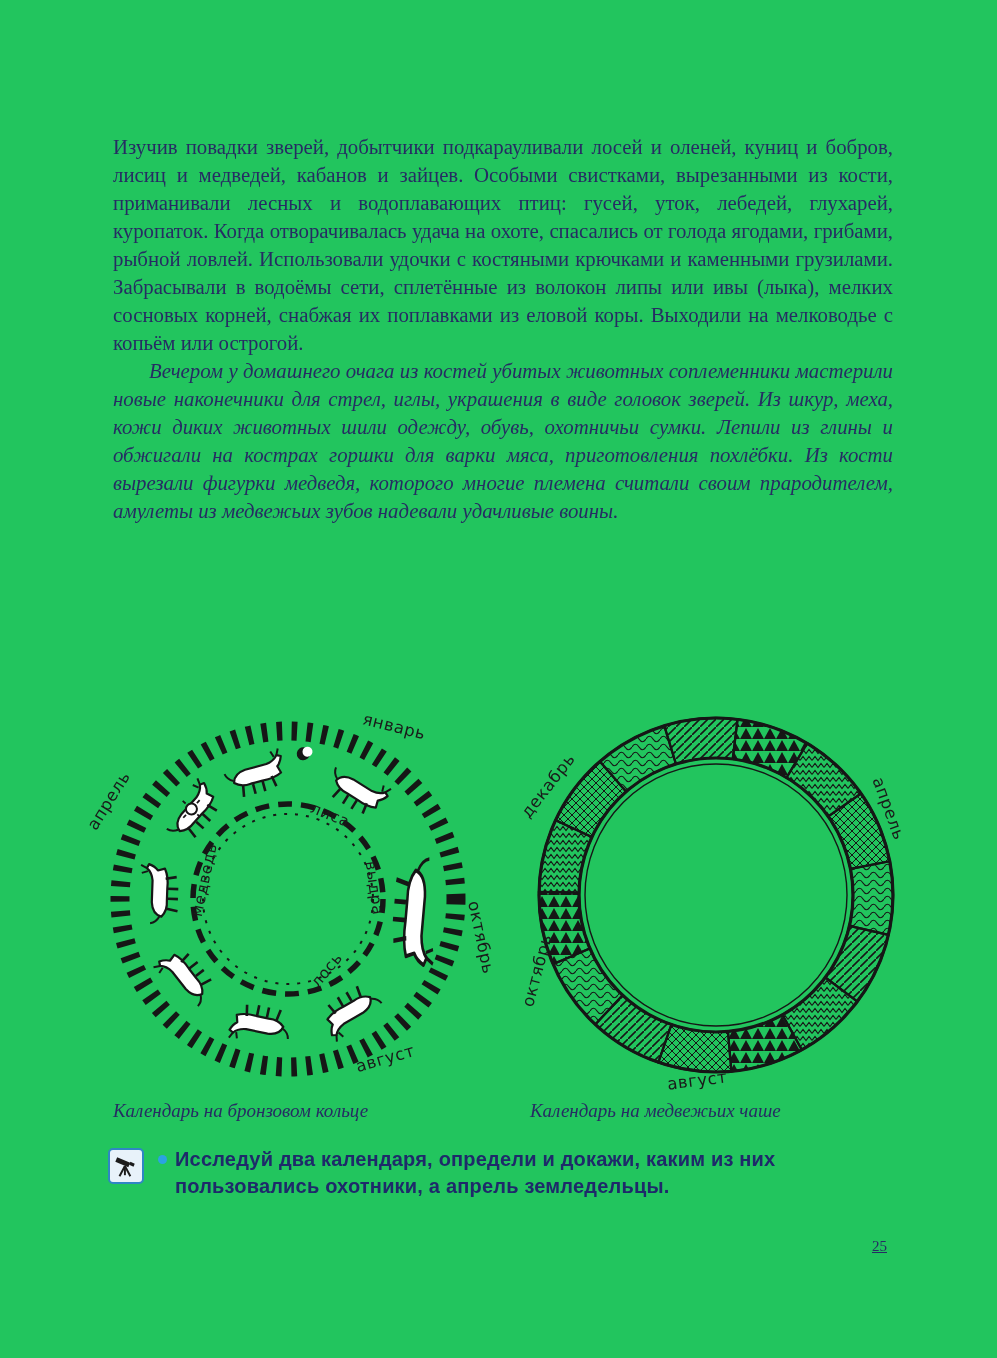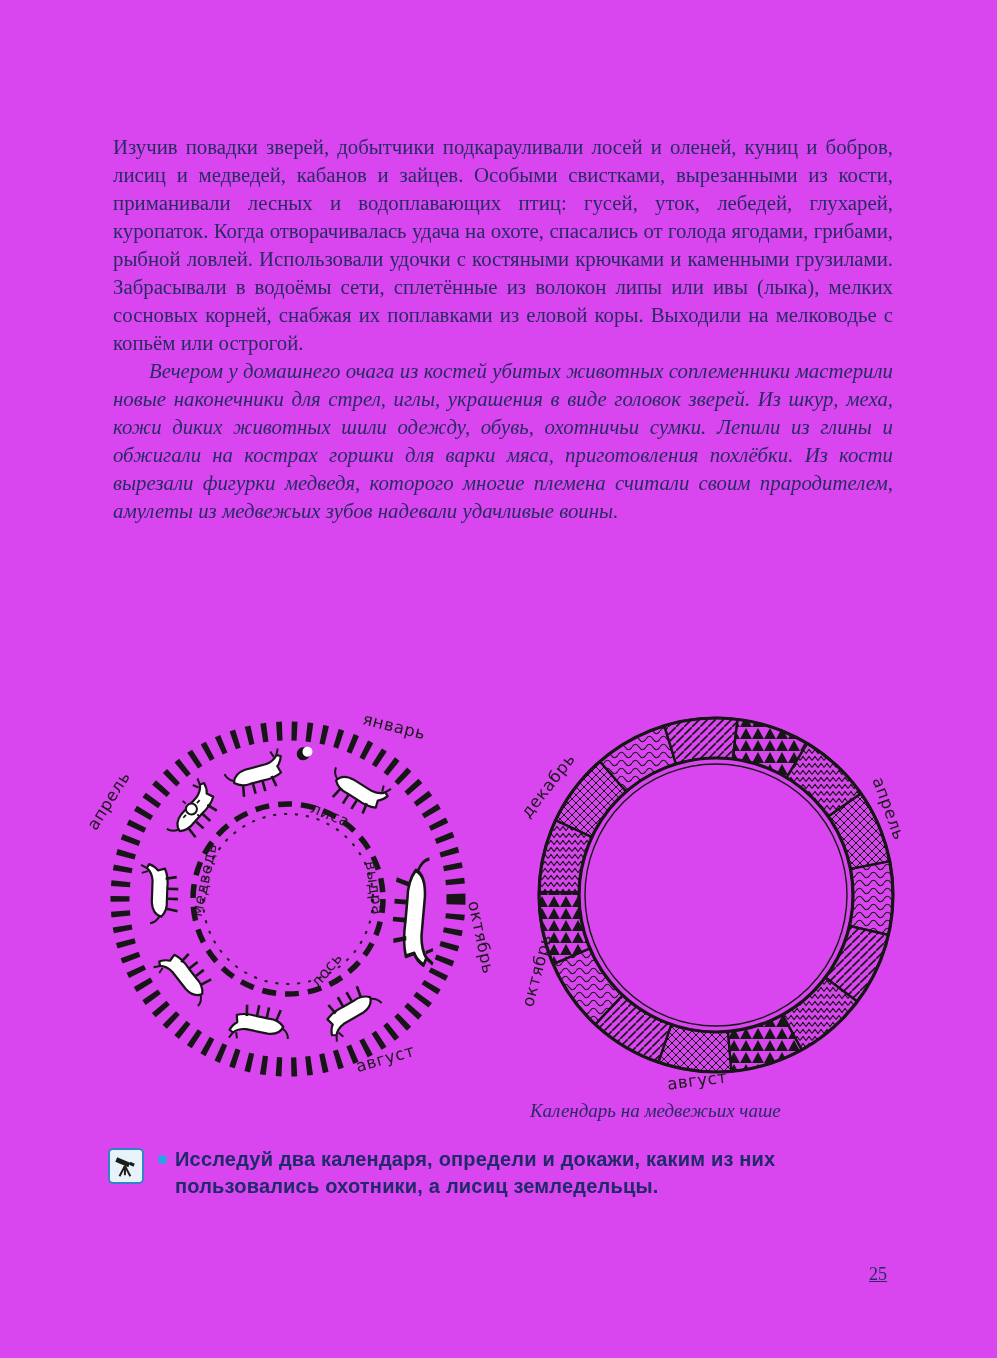--- a/index.html
+++ b/index.html
@@ -1,18 +1,18 @@
 <!DOCTYPE html>
 <html lang="ru"><head>
 <meta charset="utf-8">
 <style>
   * { margin:0; padding:0; box-sizing:border-box; }
   html,body { background:#ffffff; }
   .page {
-    position:relative; width:997px; height:1358px; background:#d946ef;
+    position:relative; width:997px; height:1358px; background:#22c55e;
     overflow:hidden; font-family:"Liberation Serif", serif;
   }
   .text-block {
     position:absolute; left:113px; top:133px; width:780px;
     color:#262c63; font-size:20.8px; line-height:28px;
     text-align:justify; hyphens:auto;
   }
   .para { margin:0; }
   .para.indent { text-indent:36px;font-style:italic; }
 
@@ -47,22 +47,22 @@
   .task-bullet {
     width:9px; height:9px; border-radius:50%; background:#2ba3e2;
     flex:0 0 auto; margin:9px 8px 0 14px;
   }
   .task-text {
     font-family:"Liberation Sans", sans-serif; font-weight:700;
     color:#1e2a6a; font-size:20px; line-height:27px; width:716px;
     letter-spacing:0.2px;
   }
   .page-number {
-    position:absolute; right:110px; top:1264px; color:#262c63;
-    font-size:18px; font-family:"Liberation Serif", serif;text-decoration:underline;
+    position:absolute; right:110px; top:1238px; color:#262c63;
+    font-size:15px; font-family:"Liberation Serif", serif;text-decoration:underline;
   }
 </style>
 </head>
 <body>
 
 <div class="page">
 
   <div class="text-block">
     <p class="para">Изучив повадки зверей, добытчики подкарауливали лосей и оленей, куниц и бобров, лисиц и медведей, кабанов и зайцев. Особыми свистками, вырезанными из кости, приманивали лесных и водоплавающих птиц: гусей, уток, лебедей, глухарей, куропаток. Когда отворачивалась удача на охоте, спасались от голода ягодами, грибами, рыбной ловлей. Использовали удочки с костяными крючками и каменными грузилами. Забрасывали в водоёмы сети, сплетённые из волокон липы или ивы (лыка), мелких сосновых корней, снабжая их поплавками из еловой коры. Выходили на мелководье с копьём или острогой.</p>
     <p class="para indent">Вечером у домашнего очага из костей убитых животных соплеменники мастерили новые наконечники для стрел, иглы, украшения в виде головок зверей. Из шкур, меха, кожи диких животных шили одежду, обувь, охотничьи сумки. Лепили из глины и обжигали на кострах горшки для варки мяса, приготовления похлёбки. Из кости вырезали фигурки медведя, которого многие племена считали своим прародителем, амулеты из медвежьих зубов надевали удачливые воины.</p>
@@ -156,31 +156,32 @@
         <circle r="131" fill="none" stroke="#161616" stroke-width="1.4"></circle>
       </svg>
       <span class="fig-label" style="left:-12px; top:75px; transform:rotate(-52deg);">декабрь</span>
       <span class="fig-label" style="left:334px; top:98px; transform:rotate(70deg);">апрель</span>
       <span class="fig-label" style="left:-22px; top:260px; transform:rotate(-75deg);">октябрь</span>
       <span class="fig-label" style="left:145px; top:370px; transform:rotate(-7deg);">август</span>
     </div>
 
   </div>
 
+  <div class="caption caption-left">Календарь на бронзовом кольце</div>
   <div class="caption caption-right">Календарь на медвежьих чаше</div>
 
   <div class="task">
     <div class="task-icon">
       <svg width="26" height="26" viewBox="0 0 24 24">
         <line x1="3" y1="6" x2="15" y2="11" stroke="#1c1c1c" stroke-width="4.5"></line>
         <line x1="15.5" y1="9.5" x2="19.5" y2="11.2" stroke="#1c1c1c" stroke-width="3"></line>
         <line x1="11" y1="12" x2="6" y2="21.5" stroke="#1c1c1c" stroke-width="1.8"></line>
         <line x1="11" y1="12" x2="16" y2="21.5" stroke="#1c1c1c" stroke-width="1.8"></line>
         <line x1="11" y1="12" x2="11" y2="20.5" stroke="#1c1c1c" stroke-width="1.8"></line>
       </svg>
     </div>
     <span class="task-bullet"></span>
-    <div class="task-text">Исследуй два календаря, определи и докажи, каким из них пользовались охотники, а лисиц земледельцы.</div>
+    <div class="task-text">Исследуй два календаря, определи и докажи, каким из них пользовались охотники, а апрель земледельцы.</div>
   </div>
 
   <div class="page-number">25</div>
 
 </div>
 
 </body></html>

